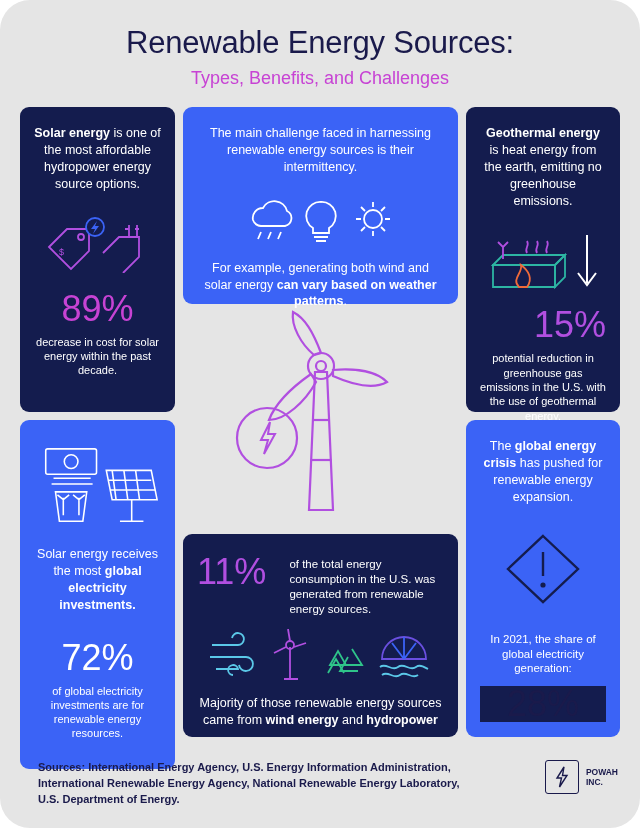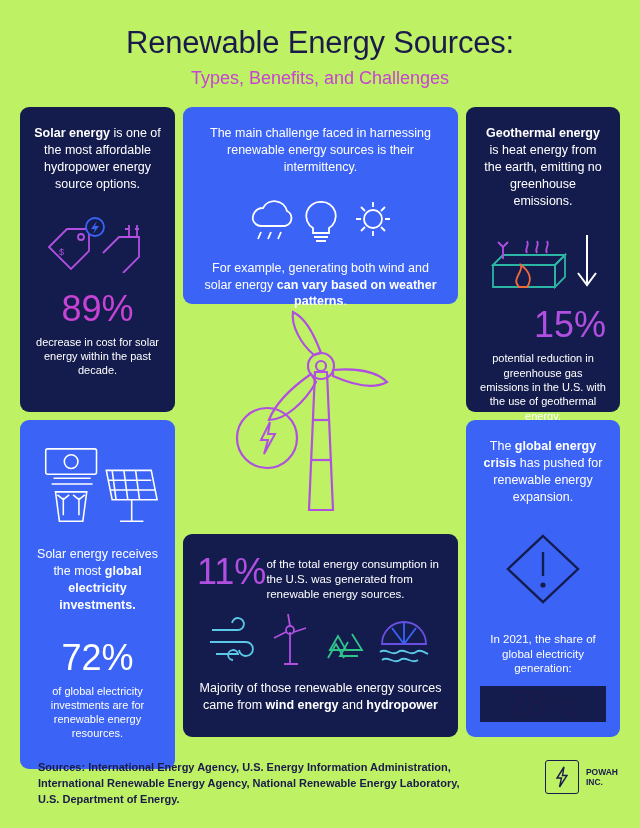--- a/index.html
+++ b/index.html
@@ -5,22 +5,23 @@
   * { box-sizing: border-box; margin: 0; padding: 0; }
   html, body {
     width: 640px; height: 828px;
     background: #ffffff;
     font-family: "Liberation Sans", sans-serif;
     overflow: hidden;
   }
   .page {
     position: relative;
     width: 640px; height: 828px;
-    background: #bef264;
+    background: #e5e5e5;
     padding: 0;
+    border-radius: 30px;
   }
   
   .header { text-align: center; padding-top: 26px; }
   .title {
     font-size: 31px;
     font-weight: 400;
     color: #1a1a4b;
     letter-spacing: -0.2px;
     line-height: 1.1;
   }
@@ -97,21 +98,21 @@
   }
   .logo-mark {
     width: 34px; height: 34px;
     border: 1.6px solid #1a1a4b;
     border-radius: 3px;
     display: flex; align-items: center; justify-content: center;
   }
   .logo-text {
     font-size: 8.5px; color: #1a1a4b; font-weight: bold; line-height: 1.25;
   }
-  .r11 { display: flex; align-items: flex-start; gap: 0; }
+  .r11 { display: flex; align-items: flex-start; gap: 23px; }
 </style>
 </head>
 <body>
 
 <div class="page">
 
   <div class="header">
     <div class="title">Renewable Energy Sources:</div>
     <div class="subtitle">Types, Benefits, and Challenges</div>
   </div>

